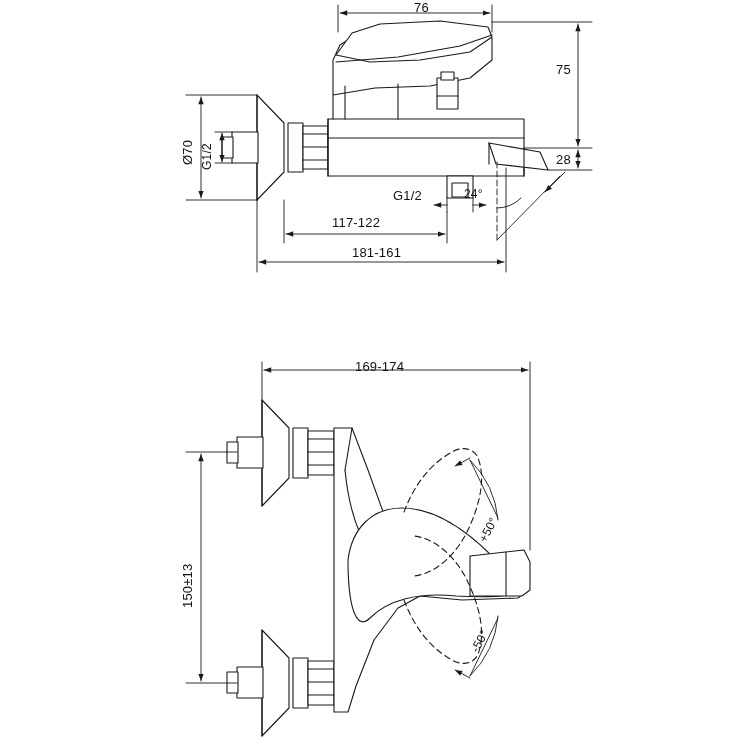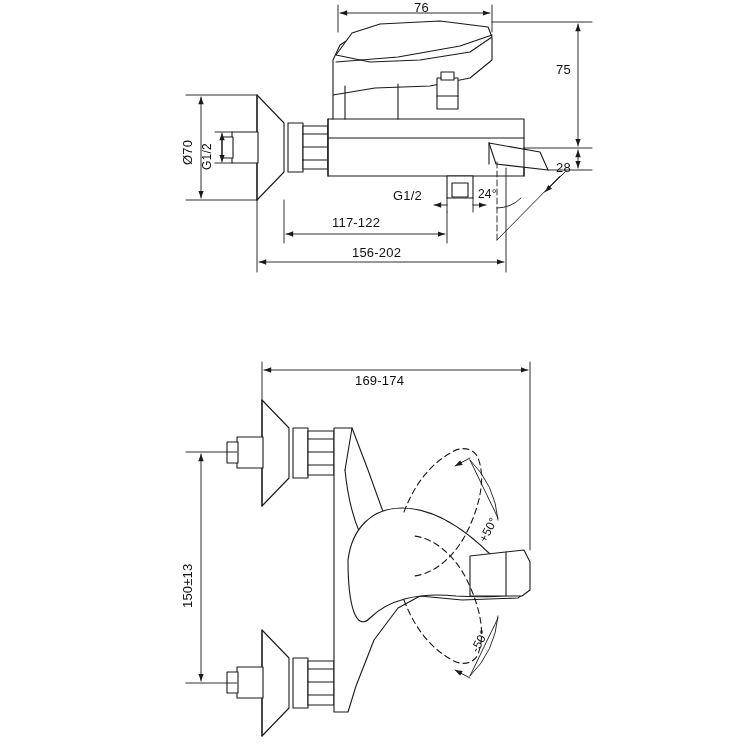--- a/index.html
+++ b/index.html
@@ -207,35 +207,35 @@
         <line x1="455" y1="670" x2="470" y2="678" marker-start="url(#arrStart)"></line>
       </g>
 
     </g>
   </svg>
 
   <div class="dimtext" style="left:414px; top:0px;">76</div>
 
   <div class="dimtext" style="left:556px; top:62px;">75</div>
 
-  <div class="dimtext" style="left:556px; top:160px;">28</div>
+  <div class="dimtext" style="left:556px; top:152px;">28</div>
 
   <div class="dimtext rot90" style="left:180px; top:165px;">Ø70</div>
 
   <div class="dimtext rot90 small" style="left:200px; top:170px;">G1/2</div>
 
   <div class="dimtext" style="left:393px; top:188px;">G1/2</div>
 
   <div class="dimtext" style="left:332px; top:215px;">117-122</div>
 
-  <div class="dimtext" style="left:352px; top:245px;">156-202</div>
-
-  <div class="dimtext small" style="left:478px; top:187px;">24°</div>
-
-  <div class="dimtext" style="left:355px; top:373px;">169-174</div>
+  <div class="dimtext" style="left:352px; top:245px;">181-161</div>
+
+  <div class="dimtext small" style="left:464px; top:187px;">24°</div>
+
+  <div class="dimtext" style="left:355px; top:359px;">169-174</div>
 
   <div class="dimtext rot90" style="left:180px; top:608px;">150±13</div>
 
   <div class="dimtext rot-anno-a" style="left:476px; top:538px;">+50°</div>
 
   <div class="dimtext rot-anno-b" style="left:468px; top:648px;">-50°</div>
 
 </div>
 
 </body></html>

